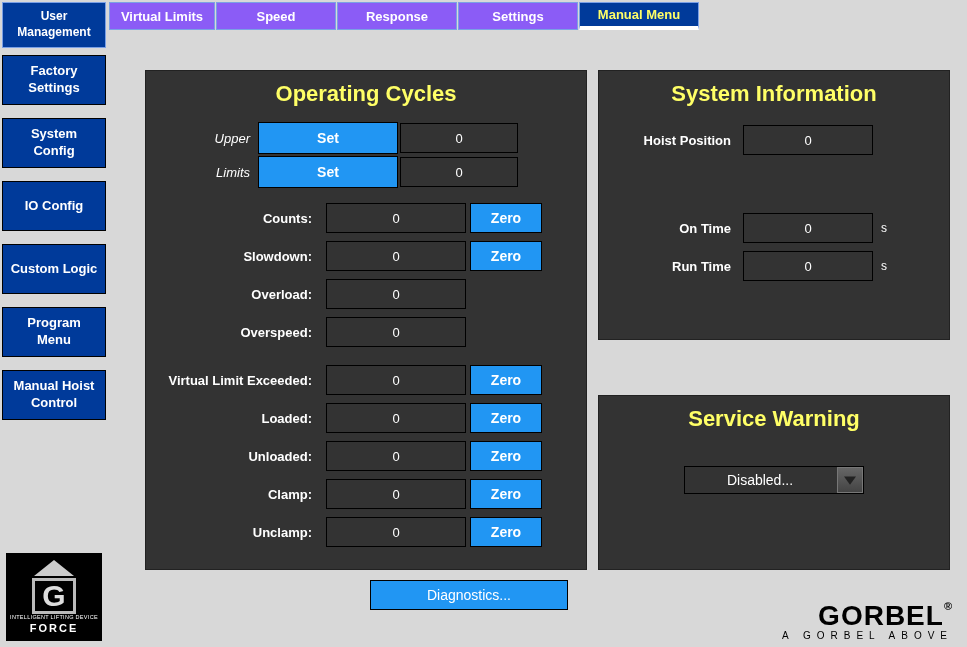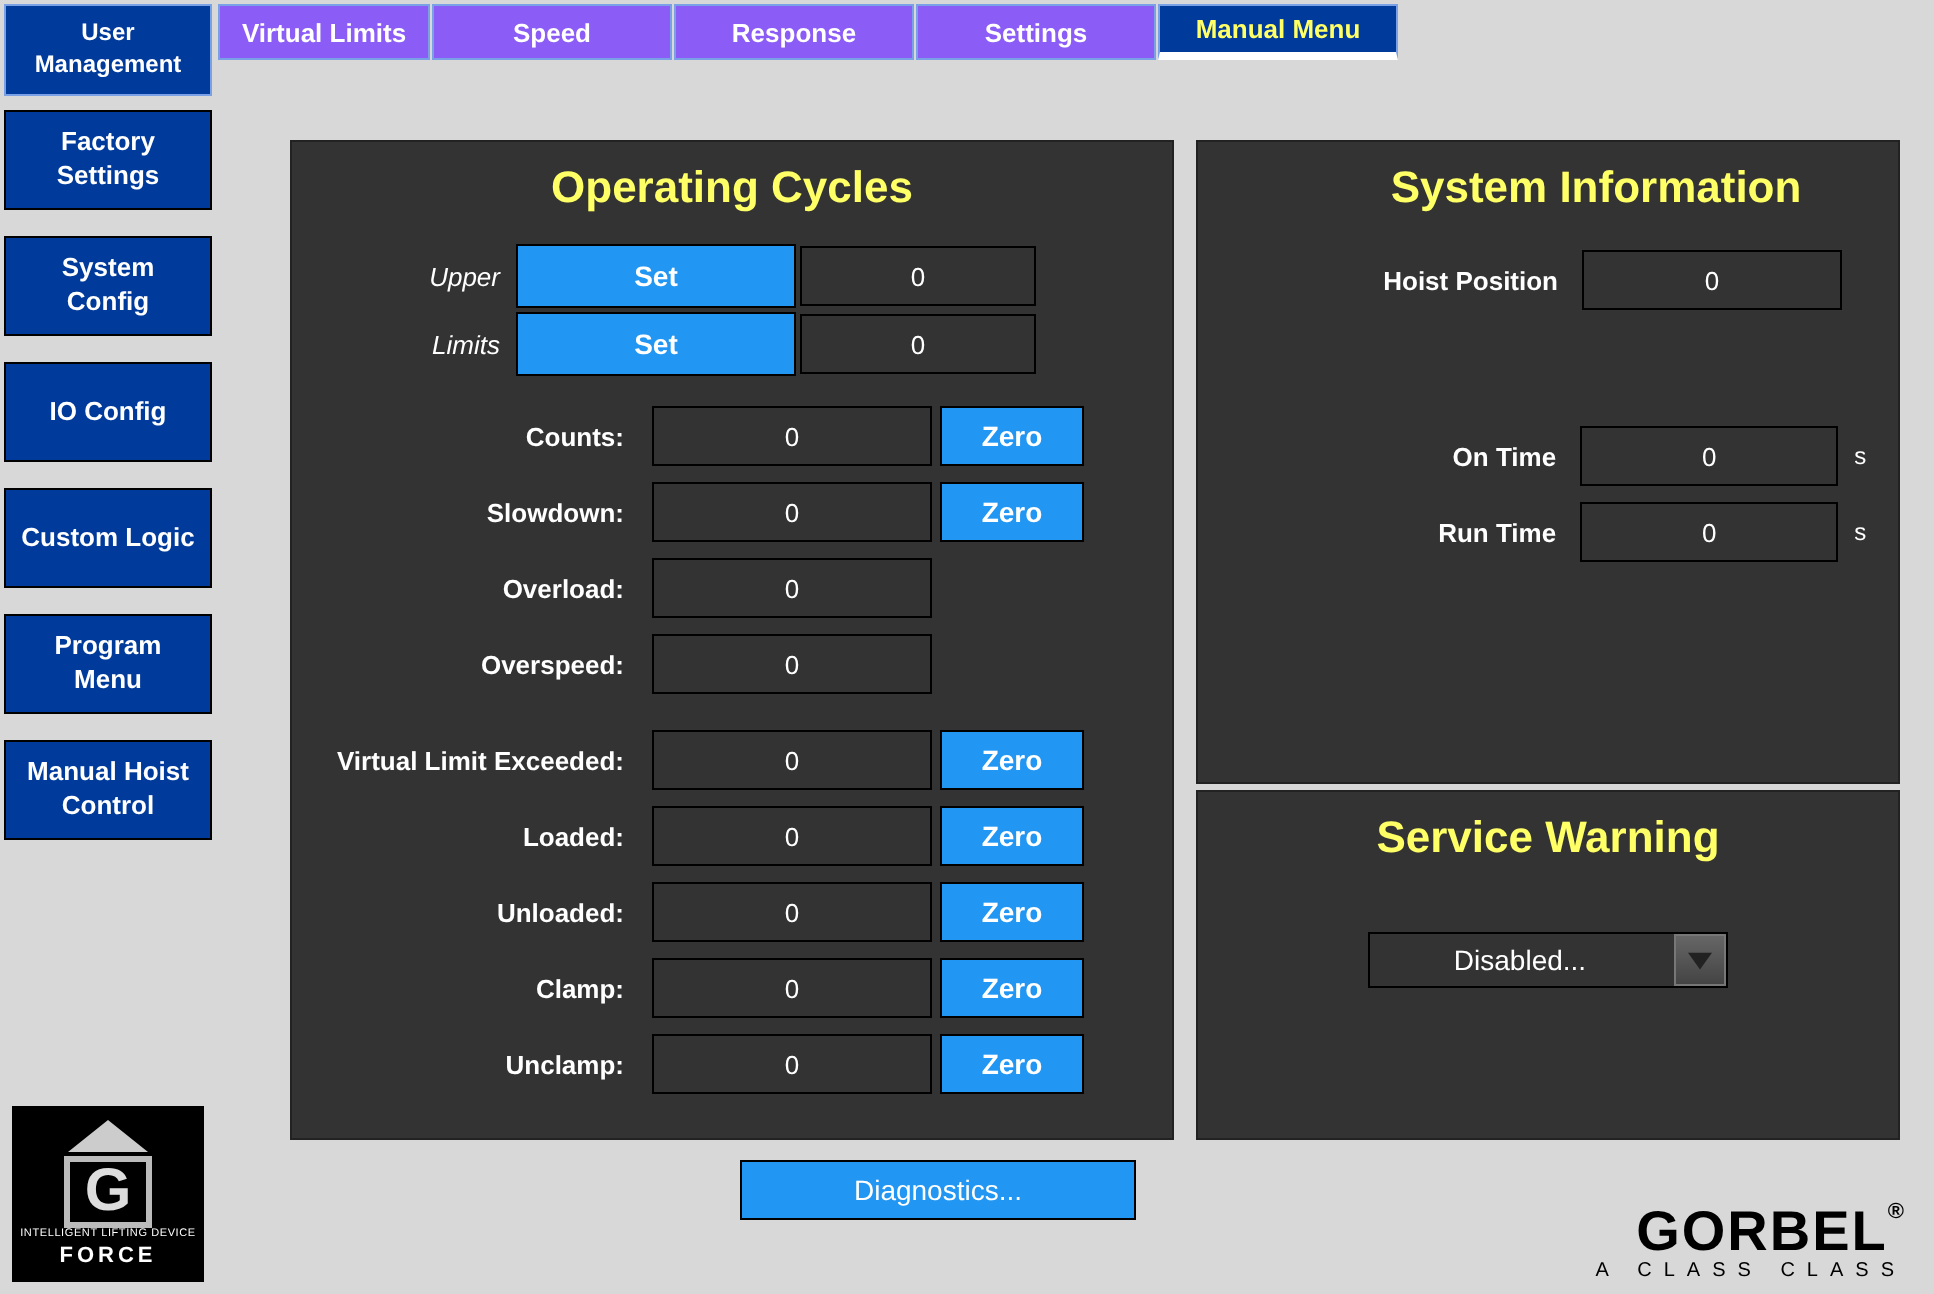--- a/index.html
+++ b/index.html
@@ -75,21 +75,21 @@
     line-height: 1.3;
     cursor: pointer;
     margin-top: 1px;
   }
   .panel {
     position: absolute;
     background: #333333;
     border: 1px solid #222;
   }
   .panel.op { top: 70px; left: 145px; width: 442px; height: 500px; }
-  .panel.sys { top: 70px; left: 598px; width: 352px; height: 322px; padding-left: 48px; }
+  .panel.sys { top: 70px; left: 598px; width: 352px; height: 270px; }
   .panel.warn { top: 395px; left: 598px; width: 352px; height: 175px; }
   .panel-title {
     color: #ffff66;
     font-size: 22px;
     font-weight: bold;
     text-align: center;
     padding: 10px 0 14px;
   }
   .row {
     display: flex;
@@ -354,14 +354,14 @@
 <div class="logo-gf">
   <div class="tri"></div>
   <div class="g">G</div>
   <div class="sub">INTELLIGENT LIFTING DEVICE</div>
   <div class="force">FORCE</div>
 </div>
 <div class="logo-gorbel">
   <div class="name">
     <span>GORBEL</span><span class="reg">®</span>
   </div>
-  <div class="tag">A CLASS CLASS</div>
+  <div class="tag">A GORBEL ABOVE</div>
 </div>
 
 </body></html>

